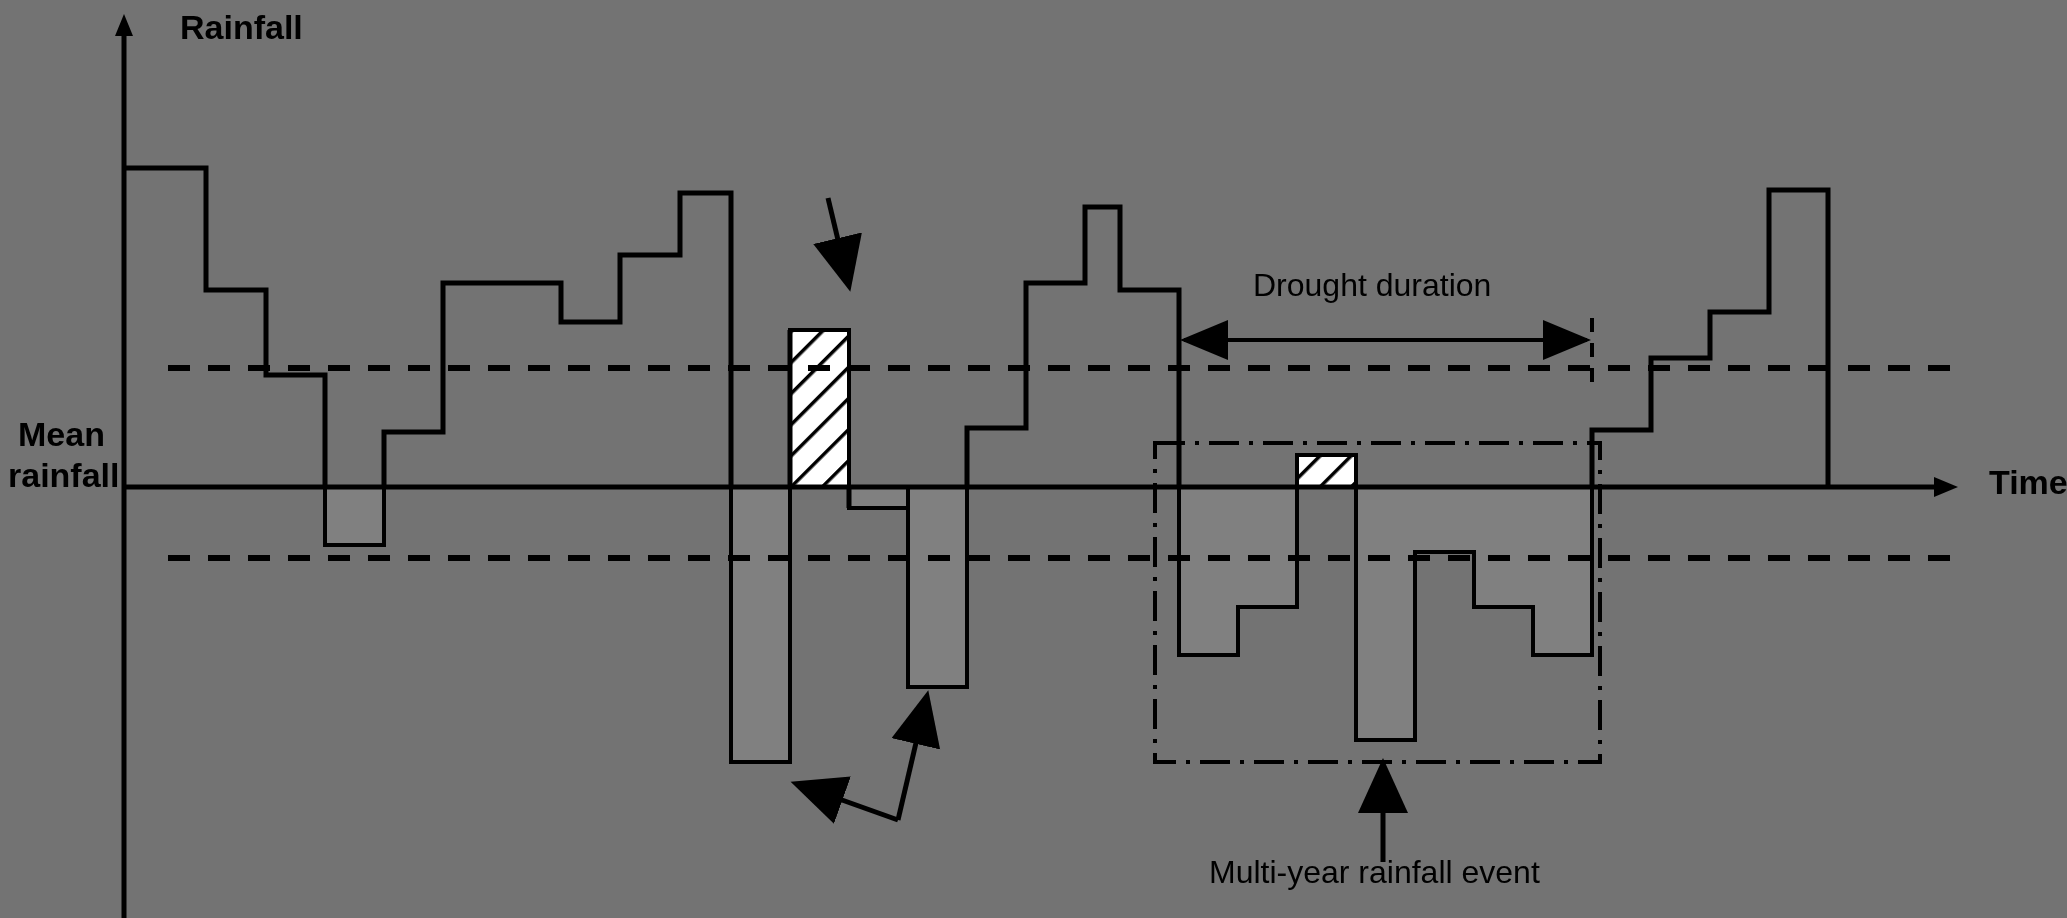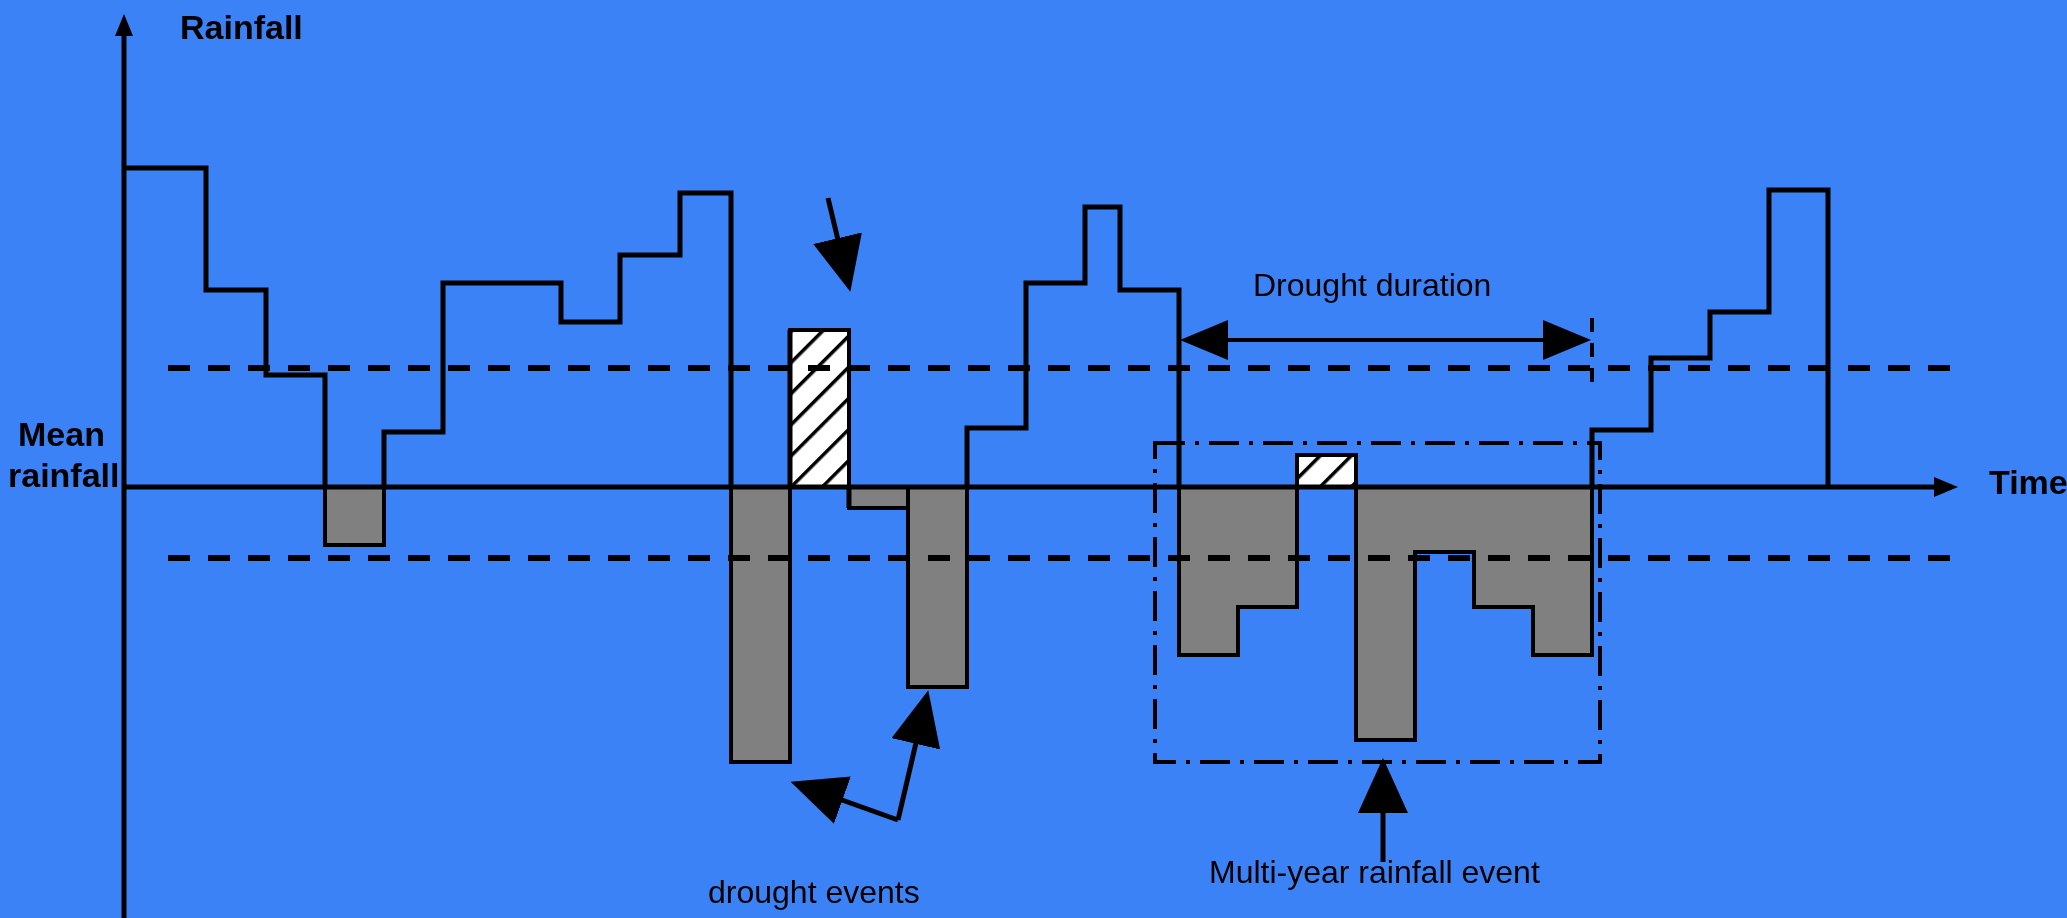--- a/index.html
+++ b/index.html
@@ -10,21 +10,21 @@
   body {
     width: 2067px;
     height: 918px;
     overflow: hidden;
     font-family: "Liberation Sans", sans-serif;
   }
   #figure {
     position: relative;
     width: 2067px;
     height: 918px;
-    background: #3b82f6;
+    background: #737373;
   }
   svg.diagram {
     position: absolute;
     left: 0;
     top: 0;
     width: 2067px;
     height: 918px;
   }
   .lbl {
     position: absolute;
@@ -142,17 +142,16 @@
   <div class="lbl lbl-axis" style="left:1989px; top:462px;">Time</div>
 
   <div class="lbl lbl-axis center" style="left:18px; top:414px; width:105px;">Mean</div>
   <div class="lbl lbl-axis center" style="left:8px; top:455px; width:125px;">rainfall</div>
 
 
 
 
   <div class="lbl lbl-annot" style="left:1253px; top:267px;">Drought duration</div>
 
-  <div class="lbl lbl-annot center" style="left:708px; top:874px; width:290px;">drought events</div>
 
   <div class="lbl lbl-annot" style="left:1209px; top:854px;">Multi-year rainfall event</div>
 
 </div>
 
 </body></html>

